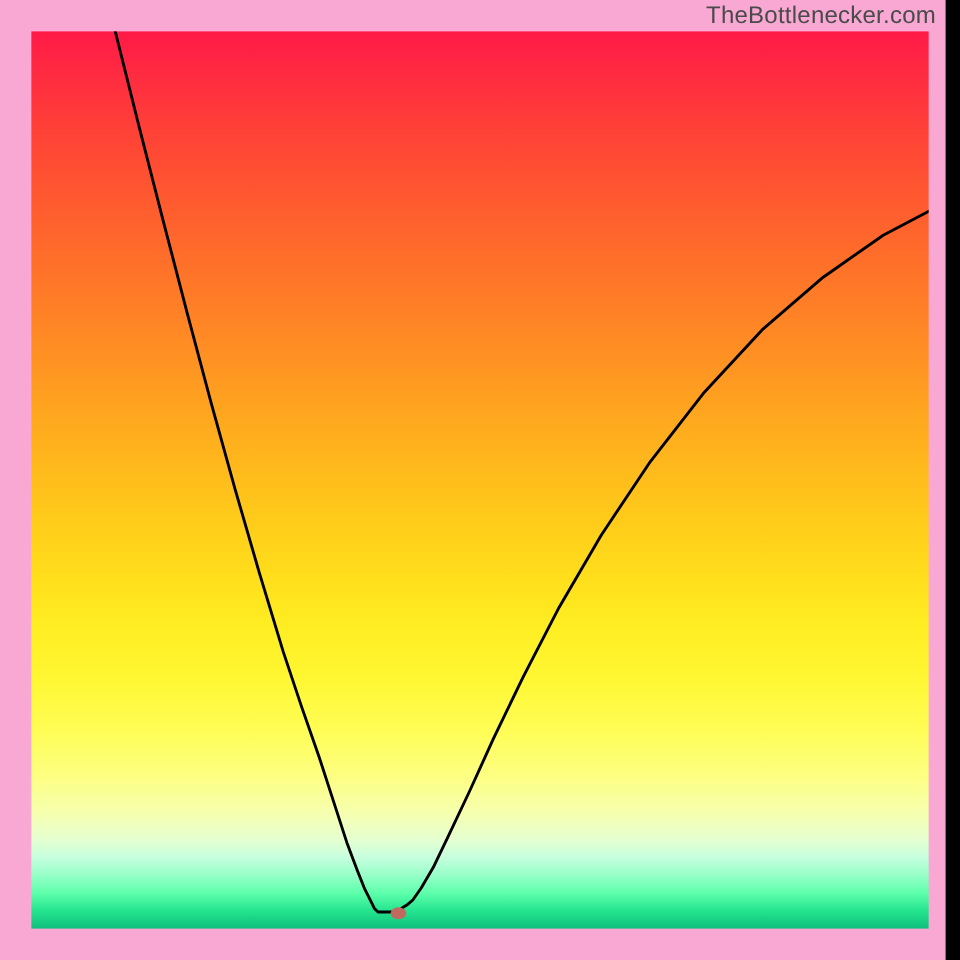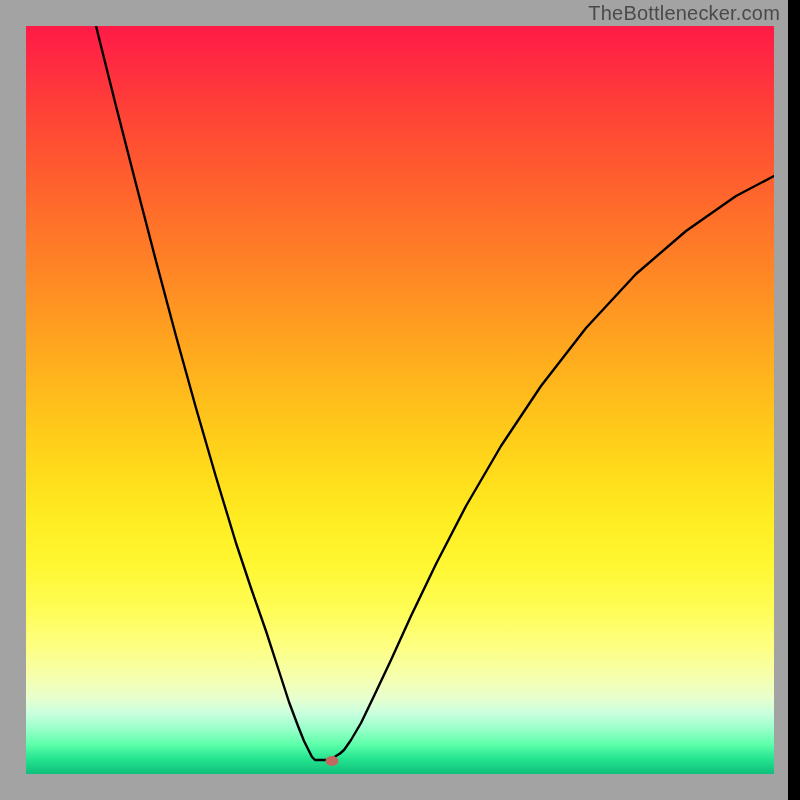--- a/index.html
+++ b/index.html
@@ -10,21 +10,21 @@
     position: relative;
     font-family: Arial, sans-serif;
     overflow: hidden;
   }
   .frame {
     position: absolute;
     top: 0;
     left: 0;
     width: 788px;
     height: 800px;
-    background: #a3a3a3;
+    background: #f9a8d4;
     text-decoration: underline;
   }
   .plot-area {
     position: absolute;
     top: 26px;
     left: 26px;
     width: 748px;
     height: 748px;
     overflow: hidden;
   }

